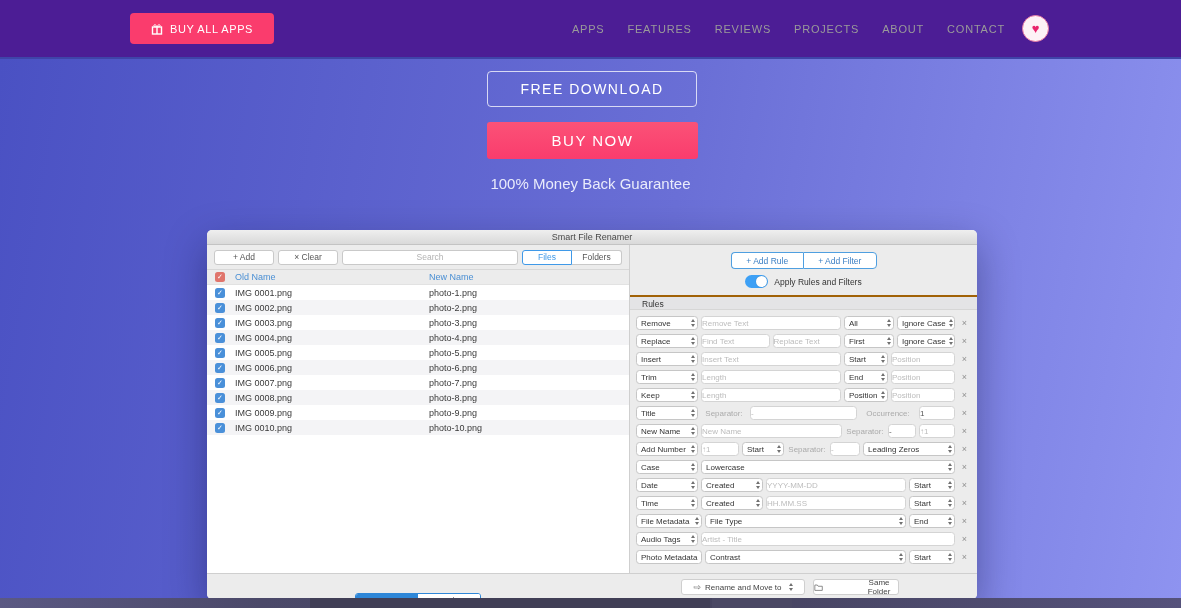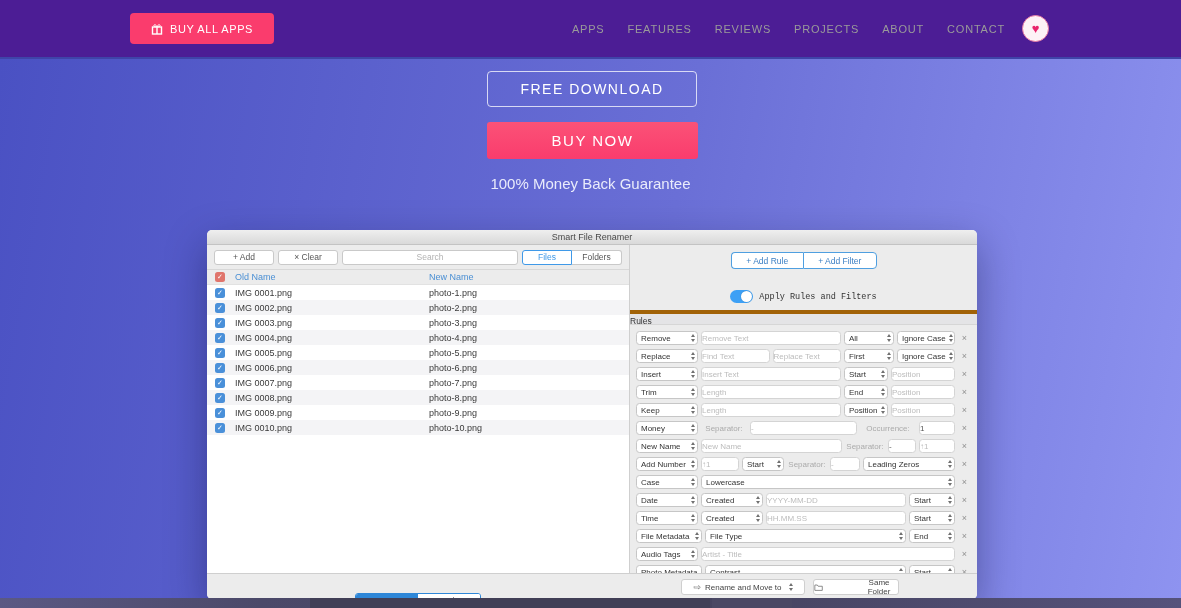--- a/index.html
+++ b/index.html
@@ -66,26 +66,26 @@
   .file-row:nth-child(even) { background:#f4f4f6; }
 
   
   .right-pane { width:347px; background:#ececec; display:flex; flex-direction:column; }
   .rp-top { padding-top:7px; }
   .seg2 { display:flex; width:146px; margin:0 auto; height:17px; }
   .seg2 button { flex:1; background:#fff; border:1px solid #4f9fe0; color:#3b7fc4; font-size:8.5px; cursor:pointer;
     font-family:"Liberation Sans", sans-serif; }
   .seg2 button:first-child { border-radius:4px 0 0 4px; border-right:none; }
   .seg2 button:last-child { border-radius:0 4px 4px 0; }
-  .apply-row { margin-top:21px; display:flex; align-items:center; justify-content:center; gap:6px; font-size:8.5px; color:#333;font-family:Liberation Mono, monospace; }
+  .apply-row { margin-top:6px; display:flex; align-items:center; justify-content:center; gap:6px; font-size:8.5px; color:#333; }
   .toggle { width:23px; height:13px; border-radius:7px; background:#3da0f5; position:relative; cursor:pointer; display:inline-block; }
   .toggle .knob { position:absolute; right:1px; top:1px; width:11px; height:11px; border-radius:50%; background:#fff;
     box-shadow:0 0 1px rgba(0,0,0,.3); }
-  .rules-header { margin-top:7px; height:15px; line-height:15px; background:#e4e4e6; border-top:4px solid #a16207;
-    border-bottom:1px solid #d6d6d6; font-size:8.5px; color:#333; padding-left:0; }
+  .rules-header { margin-top:7px; height:15px; line-height:15px; background:#e4e4e6; border-top:2px solid #a16207;
+    border-bottom:1px solid #d6d6d6; font-size:8.5px; color:#333; padding-left:12px; }
   .rules-rows { padding:6px 6px 0 6px; }
   .rule-row { display:flex; gap:3px; margin-bottom:4px; height:14px; }
   .rsel { background:#fff; border:1px solid #c6c6c6; border-radius:3.5px; display:flex; align-items:center;
     justify-content:space-between; padding:0 2px 0 4px; font-size:8px; color:#333; cursor:pointer; flex:none;
     overflow:hidden; white-space:nowrap; }
   .rinp { border:1px solid #d4d4d4; border-radius:3.5px; font-size:8px; color:#555; padding:0 0; background:#fff;
     outline:none; flex:none; min-width:0; font-family:"Liberation Sans", sans-serif; }
   .rinp::placeholder { color:#bcbcbc; }
   .rlbl { font-size:8px; color:#ababab; display:flex; align-items:center; justify-content:center; flex:none;
     white-space:nowrap; }
@@ -343,21 +343,21 @@
                   <span class="ud">
                     <i class="up"></i>
                     <i class="dn"></i>
                   </span>
                 </div>
                 <input class="rinp" placeholder="Position" style="width: 64px;">
                 <button class="rx">×</button>
               </div>
               <div class="rule-row">
                 <div class="rsel" style="width: 62px;">
-                  <span>Money</span>
+                  <span>Title</span>
                   <span class="ud">
                     <i class="up"></i>
                     <i class="dn"></i>
                   </span>
                 </div>
                 <span class="rlbl" style="width: 46px;">Separator:</span>
                 <input class="rinp" placeholder="-" style="width: 90px; flex-grow: 1;">
                 <span class="rlbl" style="width: 56px;">Occurrence:</span>
                 <input class="rinp" value="1" style="width: 36px;">
                 <button class="rx">×</button>

